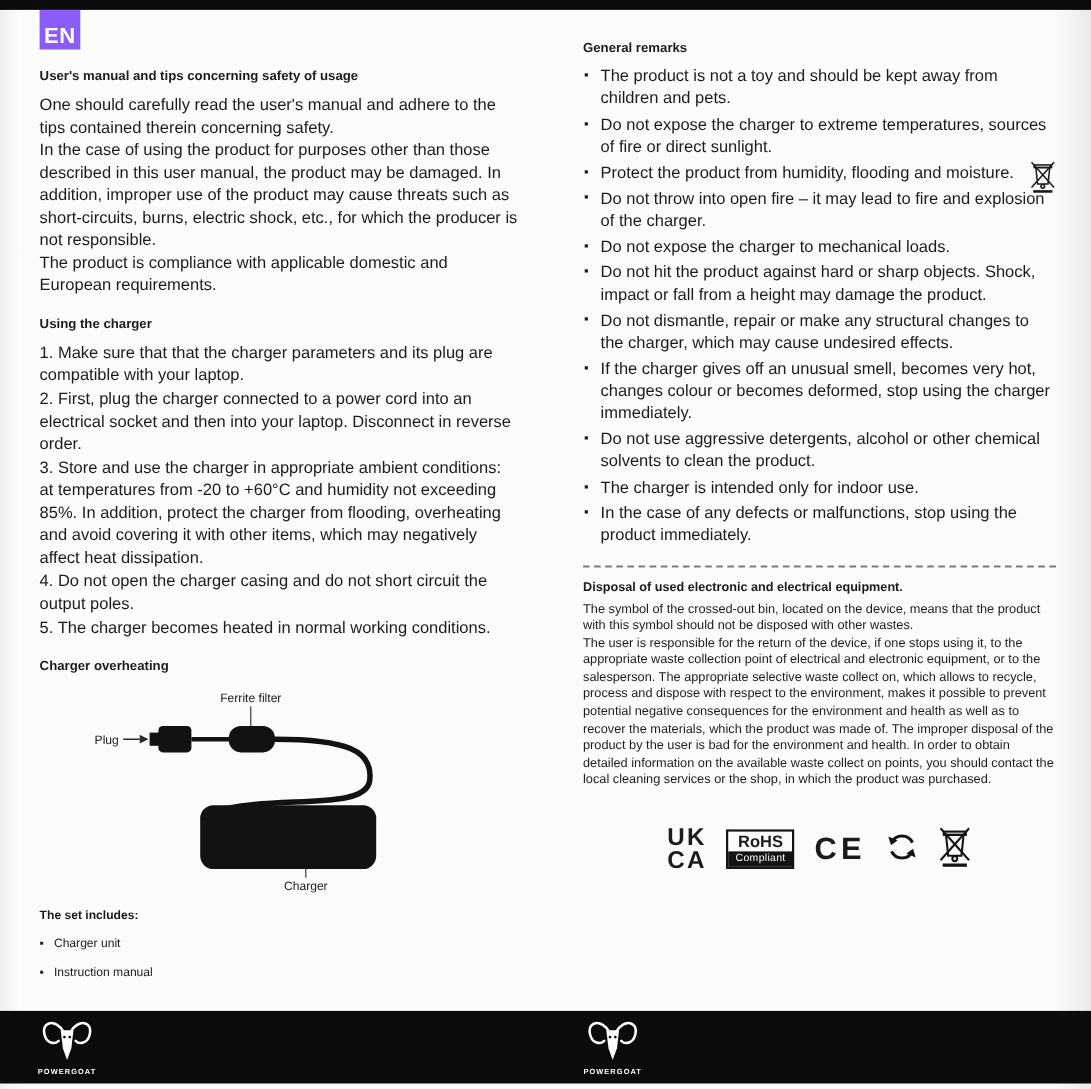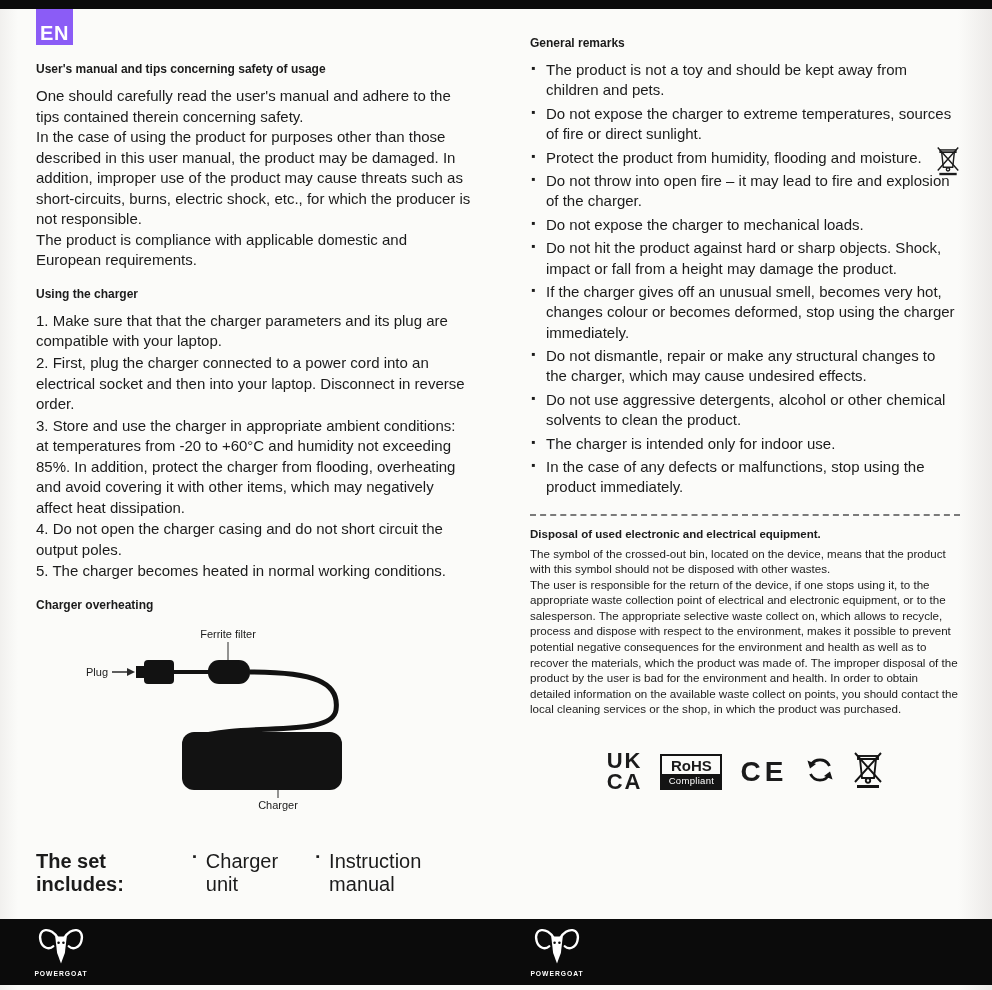--- a/index.html
+++ b/index.html
@@ -27,21 +27,21 @@
   ol.steps { list-style:none; }
   ol.steps li { font-size:15px; line-height:1.37; margin-bottom:1px; }
   ul.bullets { list-style:none; }
   ul.bullets li { font-size:15px; line-height:1.36; position:relative; padding-left:16px; margin-bottom:3px; }
   ul.bullets li::before { content:"▪"; position:absolute; left:1px; top:0; font-size:12px; }
   .weee-small { position:absolute; top:110px; right:0; }
   .divider { border:none; border-top:2px dashed #7a7a7a; margin:16px 0 12px; }
   .disposal-title { font-size:11.5px; font-weight:bold; margin-bottom:6px; }
   .disposal-body { font-size:11.6px; line-height:1.34; }
   .diagram-wrap { margin:14px 0 6px 42px; }
-  .set-includes { margin-top:34px; font-size:20px; display:flex; gap:14px; align-items:baseline; }
+  .set-includes { margin-top:9px; font-size:11px; display:flex; gap:14px; align-items:baseline;flex-direction:column; }
   .set-includes .lbl { font-weight:bold; }
   .set-includes .itm { position:relative; padding-left:13px; }
   .set-includes .itm::before { content:"▪"; position:absolute; left:0; top:0; font-size:11px; }
   .certs { display:flex; align-items:center; justify-content:center; gap:18px; margin-top:34px; }
   .ukca { font-weight:bold; font-size:22px; line-height:.95; letter-spacing:2px; text-align:center; }
   .rohs { border:2px solid #141414; text-align:center; min-width:62px; }
   .rohs .t { font-size:15px; font-weight:bold; padding:1px 5px 0; }
   .rohs .s { background:#141414; color:#fff; font-size:9.5px; padding:1px 4px 2px; letter-spacing:.3px; }
   .ce { font-size:28px; font-weight:bold; letter-spacing:4px; }
   .footer { position:absolute; left:0; bottom:5px; width:100%; height:66px; background:#0b0b0b; }
@@ -116,22 +116,22 @@
   </span>
 
   <h2>General remarks</h2>
   <ul class="bullets">
     <li>The product is not a toy and should be kept away from children and pets.</li>
     <li>Do not expose the charger to extreme temperatures, sources of fire or direct sunlight.</li>
     <li>Protect the product from humidity, flooding and moisture.</li>
     <li>Do not throw into open fire – it may lead to fire and explosion of the charger.</li>
     <li>Do not expose the charger to mechanical loads.</li>
     <li>Do not hit the product against hard or sharp objects. Shock, impact or fall from a height may damage the product.</li>
+    <li>Do not dismantle, repair or make any structural changes to the charger, which may cause undesired effects.</li>
     <li>If the charger gives off an unusual smell, becomes very hot, changes colour or becomes deformed, stop using the charger immediately.</li>
-    <li>Do not dismantle, repair or make any structural changes to the charger, which may cause undesired effects.</li>
     <li>Do not use aggressive detergents, alcohol or other chemical solvents to clean the product.</li>
     <li>The charger is intended only for indoor use.</li>
     <li>In the case of any defects or malfunctions, stop using the product immediately.</li>
   </ul>
 
   <hr class="divider">
 
   <div class="disposal-title">Disposal of used electronic and electrical equipment.</div>
   <p class="disposal-body prewrap">The symbol of the crossed-out bin, located on the device, means that the product with this symbol should not be disposed with other wastes.
 The user is responsible for the return of the device, if one stops using it, to the appropriate waste collection point of electrical and electronic equipment, or to the salesperson. The appropriate selective waste collect on, which allows to recycle, process and dispose with respect to the environment, makes it possible to prevent potential negative consequences for the environment and health as well as to recover the materials, which the product was made of. The improper disposal of the product by the user is bad for the environment and health. In order to obtain detailed information on the available waste collect on points, you should contact the local cleaning services or the shop, in which the product was purchased.</p>

